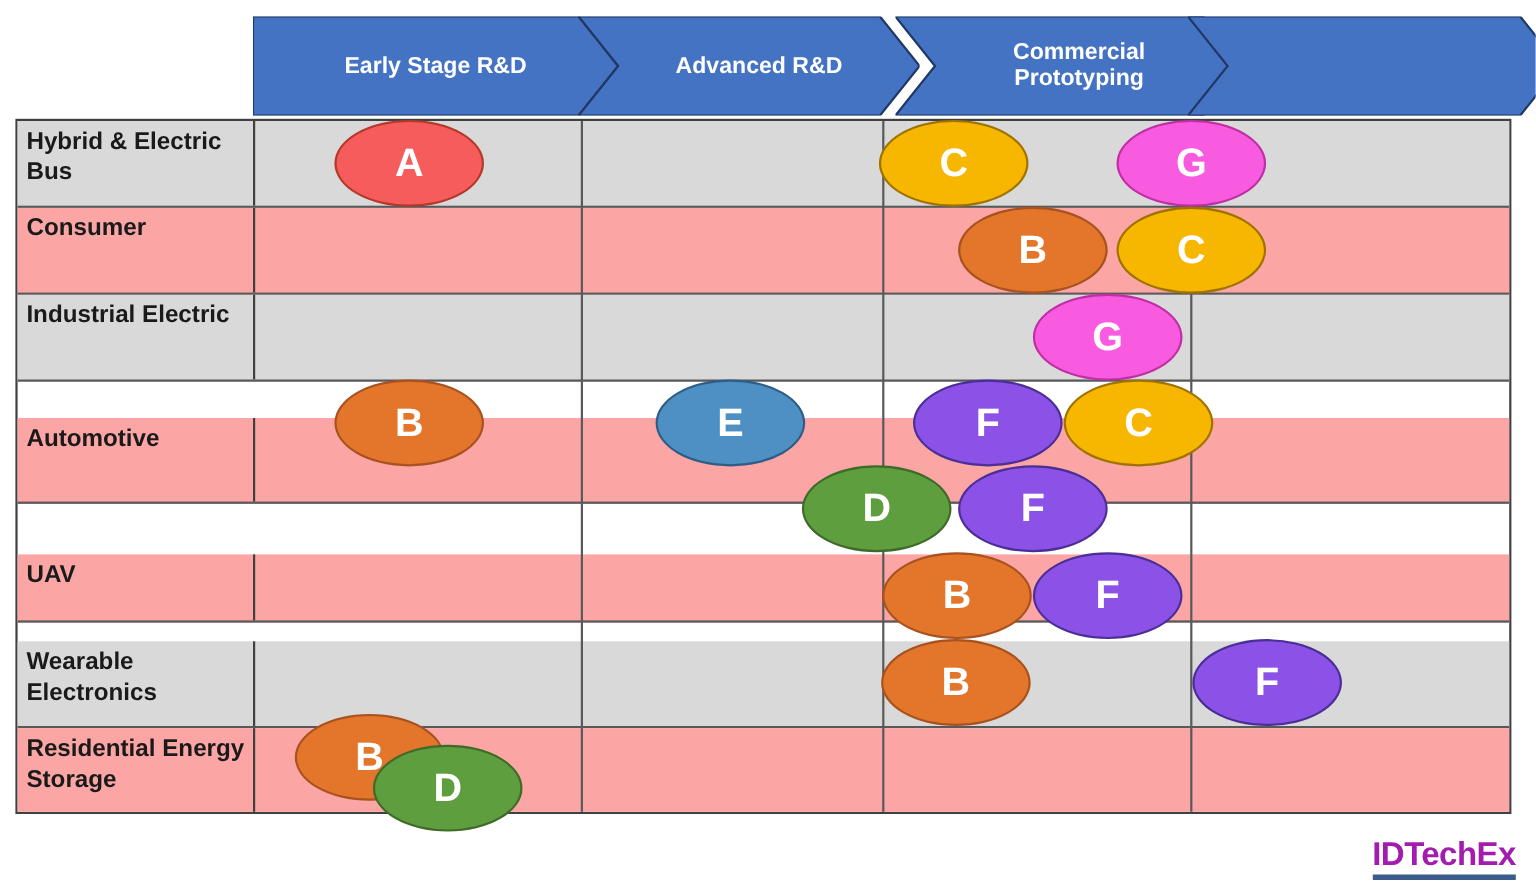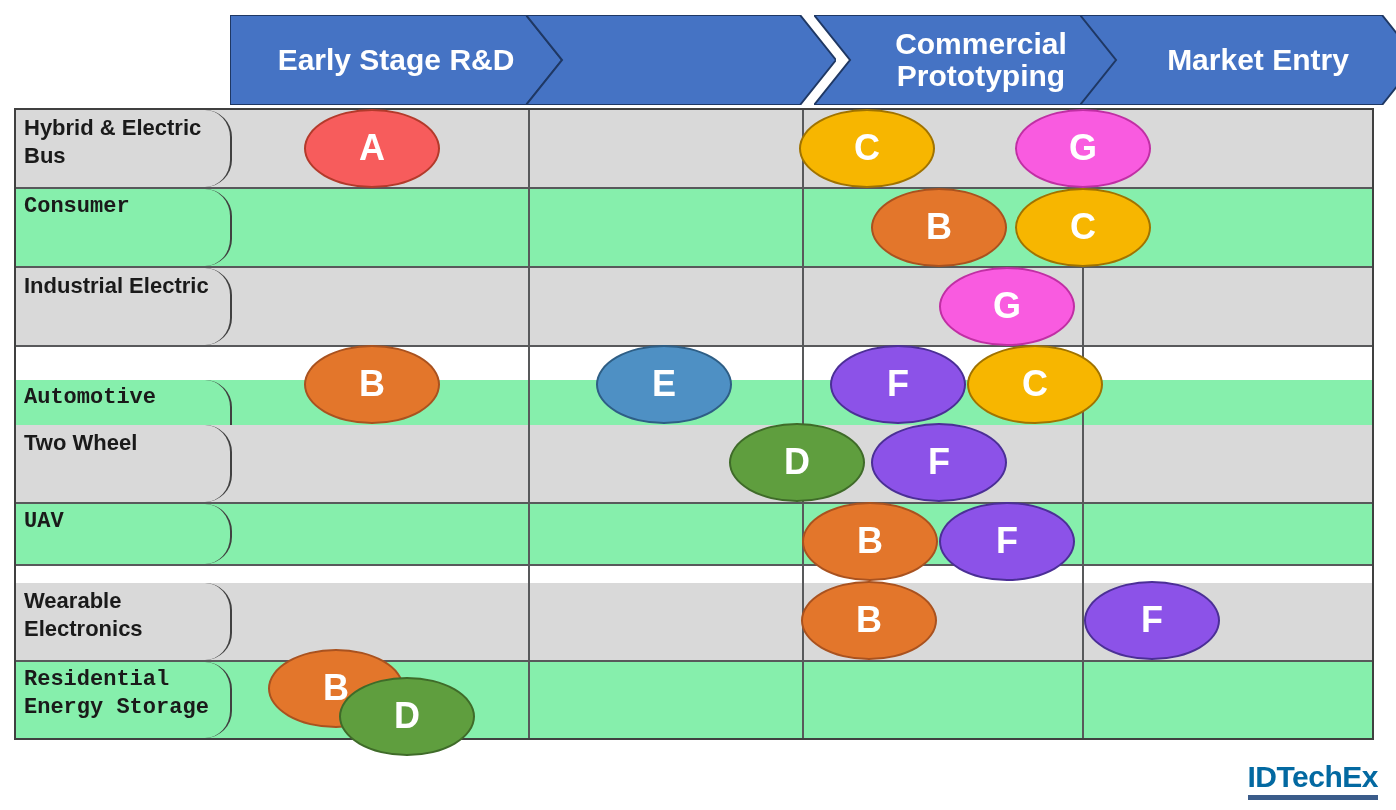--- a/index.html
+++ b/index.html
@@ -8,106 +8,102 @@
     background:#ffffff;
     font-family:"Liberation Sans", sans-serif;
   }
   #stage{position:absolute;left:0;top:0;width:1396px;height:810px;}
 
   
   #header{position:absolute;left:230px;top:15px;width:1152px;height:90px;}
   .chev{position:absolute;top:0;height:90px;display:flex;align-items:center;justify-content:center;}
   .chev .cap{
     position:relative;z-index:2;color:#ffffff;font-weight:bold;
-    font-size:30px;line-height:1.08;text-align:center;letter-spacing:0px;
+    font-size:21px;line-height:1.08;text-align:center;letter-spacing:0px;
     padding:0 14px;
   }
   .chevbg{position:absolute;left:0;top:0;width:100%;height:100%;z-index:1;}
 
   
   #table{position:absolute;left:14px;top:108px;width:1360px;height:632px;
          border:2px solid #404040;box-sizing:border-box;}
   .row{position:absolute;left:0;width:100%;box-sizing:border-box;
        border-bottom:2px solid #58595B;}
   .row.last{border-bottom:none;}
   .row.gray{background:#D9D9D9;}
-  .row.blue{background:#86efac;font-family:Liberation Mono, monospace;}
+  .row.blue{background:#fca5a5;}
   .rowlabel{
     position:absolute;left:0;top:0;width:216px;height:100%;
     box-sizing:border-box;padding:4px 6px 0 8px;
     border-right:2px solid #404040;
     font-size:22px;font-weight:bold;color:#1a1a1a;line-height:1.27;
     display:block;
-    border-radius:27px;
   }
   .vline{position:absolute;top:0;width:0;height:100%;
          border-left:2px solid #58595B;}
 
   
   #bubbles{position:absolute;left:0;top:0;width:1396px;height:810px;
            pointer-events:none;}
   .bub{
     position:absolute;border-radius:50%;
     display:flex;align-items:center;justify-content:center;
     color:#ffffff;font-weight:bold;font-size:36px;
     box-sizing:border-box;
   }
 
   
   #logo{position:absolute;right:18px;bottom:10px;text-align:right;}
-  #logo .word{font-size:30px;font-weight:bold;color:#0369a1;
+  #logo .word{font-size:30px;font-weight:bold;color:#a21caf;
               letter-spacing:-0.5px;line-height:1;}
   #logo .bar{height:5px;background:#3B5C8A;margin-top:3px;width:100%;}
 </style>
 </head>
 <body>
 
 <div id="stage">
 
   <div id="header">
       <div class="chev" style="left: 0px; width: 332px;">
         <svg class="chevbg" viewBox="0 0 332 90" preserveAspectRatio="none">
           <path d="M0,0 L296,0 L332,45 L296,90 L0,90 Z" fill="#4573C4" stroke="#1F3864" stroke-width="2"></path>
         </svg>
         <div class="cap" style="max-width: 250px; white-space: nowrap;">Early Stage R&amp;D</div>
       </div>
       <div class="chev" style="left: 296px; width: 310px;">
         <svg class="chevbg" viewBox="0 0 310 90" preserveAspectRatio="none">
           <path d="M0,0 L274,0 L310,45 L274,90 L0,90 L36,45 Z" fill="#4573C4" stroke="#1F3864" stroke-width="2"></path>
         </svg>
+        <div class="cap" style="max-width: 228px; margin-left: 18px;">Advanced R&amp;D</div>
       </div>
       <div class="chev" style="left: 584px; width: 316px;">
         <svg class="chevbg" viewBox="0 0 316 90" preserveAspectRatio="none">
           <path d="M0,0 L280,0 L316,45 L280,90 L0,90 L36,45 Z" fill="#4573C4" stroke="#1F3864" stroke-width="2"></path>
         </svg>
         <div class="cap" style="max-width: 234px; margin-left: 18px;">Commercial Prototyping</div>
       </div>
       <div class="chev" style="left: 850px; width: 338px;">
         <svg class="chevbg" viewBox="0 0 338 90" preserveAspectRatio="none">
           <path d="M0,0 L302,0 L338,45 L302,90 L0,90 L36,45 Z" fill="#4573C4" stroke="#1F3864" stroke-width="2"></path>
         </svg>
-        <div class="cap" style="max-width: 256px; white-space: nowrap; margin-left: 18px;">Market Entry</div>
       </div>
     </div>
 
   <div id="table">
       <div class="row gray" style="top: 0px; height: 79px;">
         <div class="rowlabel">Hybrid &amp; Electric Bus</div>
       </div>
       <div class="row blue" style="top: 79px; height: 79px;">
         <div class="rowlabel">Consumer</div>
       </div>
       <div class="row gray" style="top: 158px; height: 79px;">
         <div class="rowlabel">Industrial Electric</div>
       </div>
       <div class="row blue" style="top: 237px; height: 78px; margin-top: 33px;">
         <div class="rowlabel">Automotive</div>
-      </div>
-      <div class="row gray" style="top: 315px; height: 79px;">
-        <div class="rowlabel">Two Wheel</div>
       </div>
       <div class="row blue" style="top: 394px; height: 62px;">
         <div class="rowlabel">UAV</div>
       </div>
       <div class="row gray" style="top: 473px; height: 79px;">
         <div class="rowlabel">Wearable Electronics</div>
       </div>
       <div class="row blue last" style="top: 552px; height: 76px;">
         <div class="rowlabel">Residential Energy Storage</div>
       </div>

